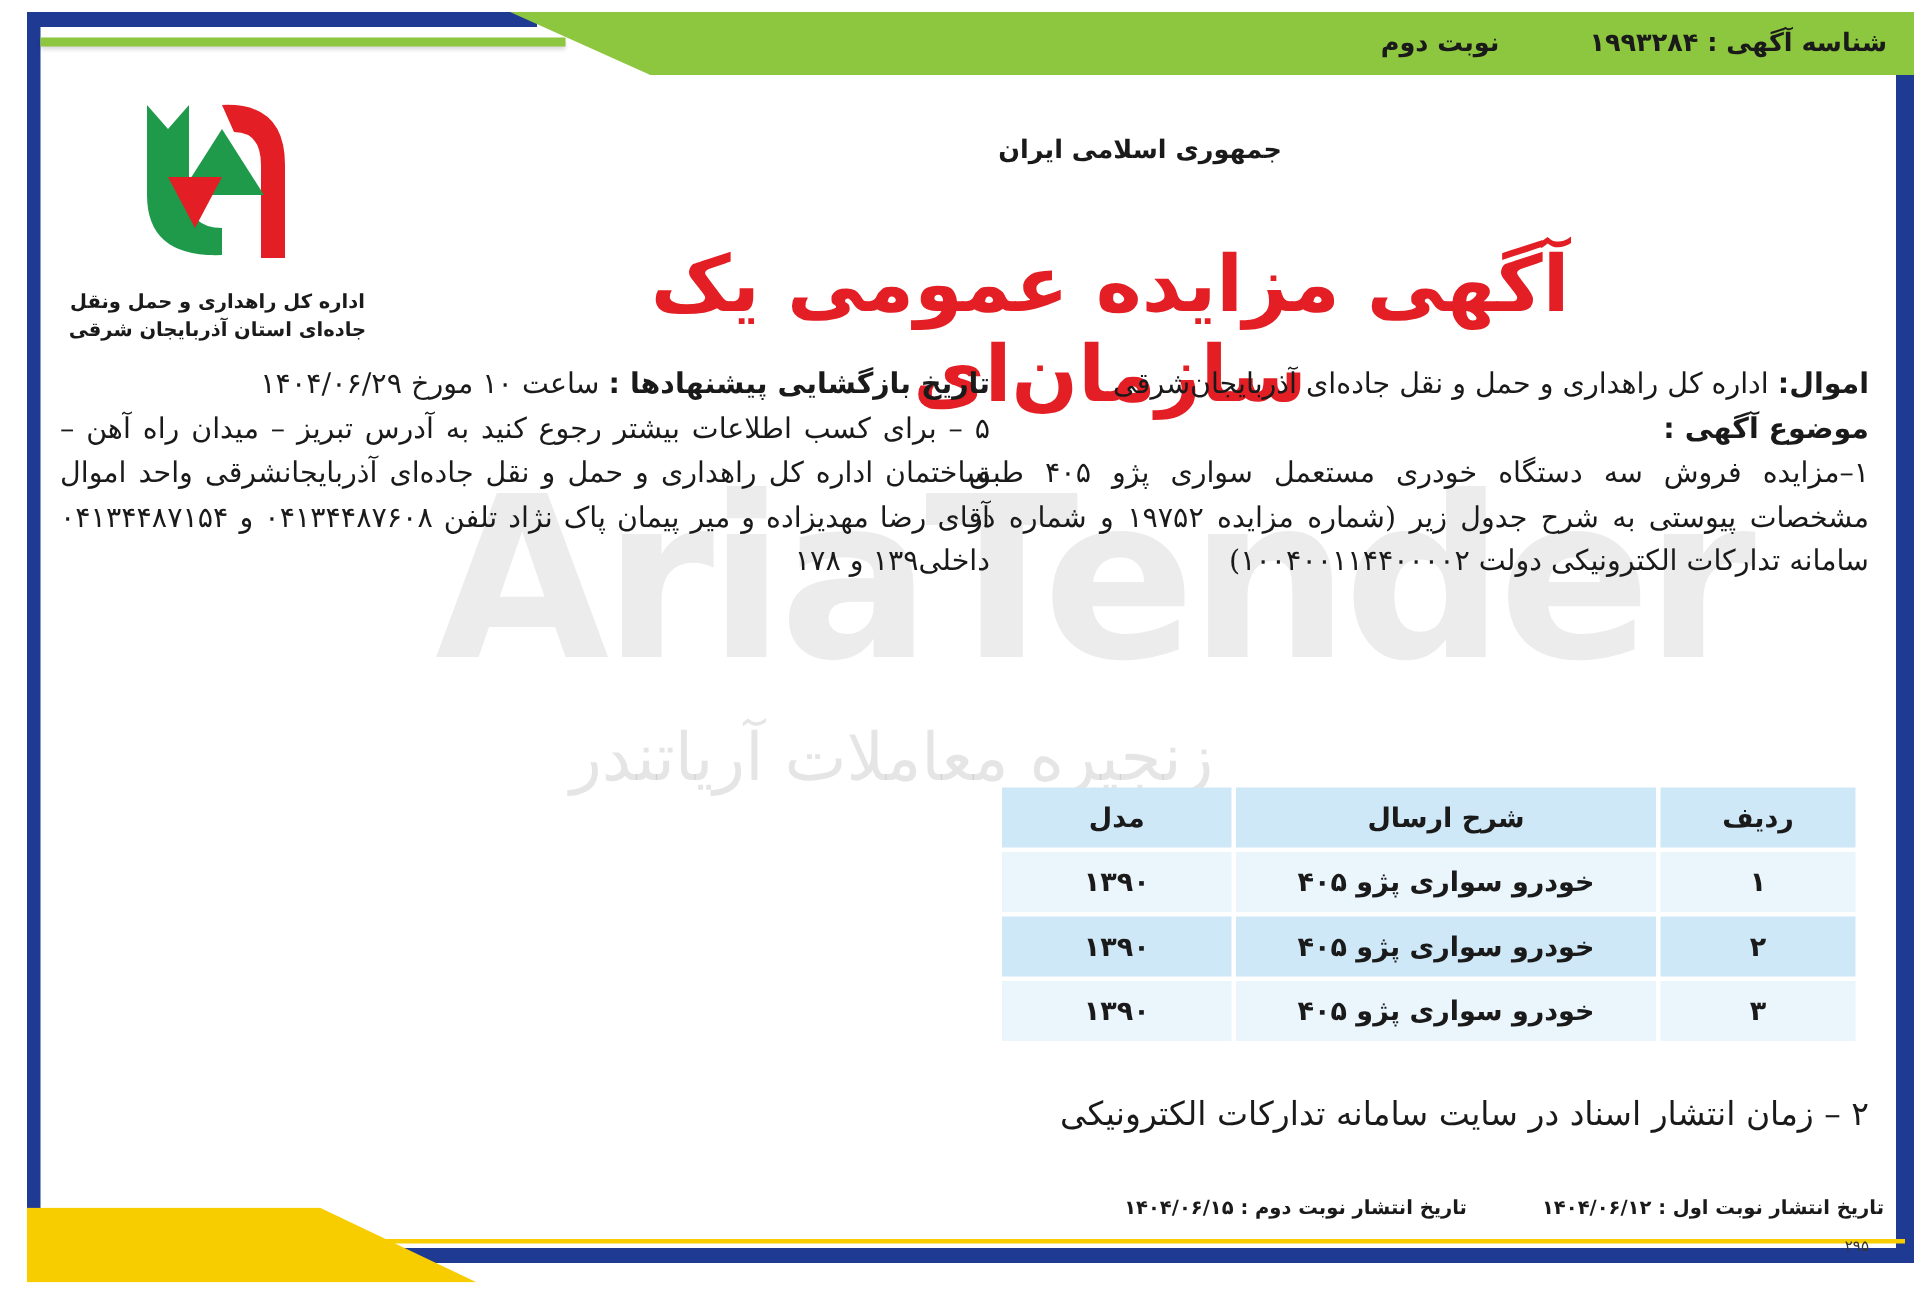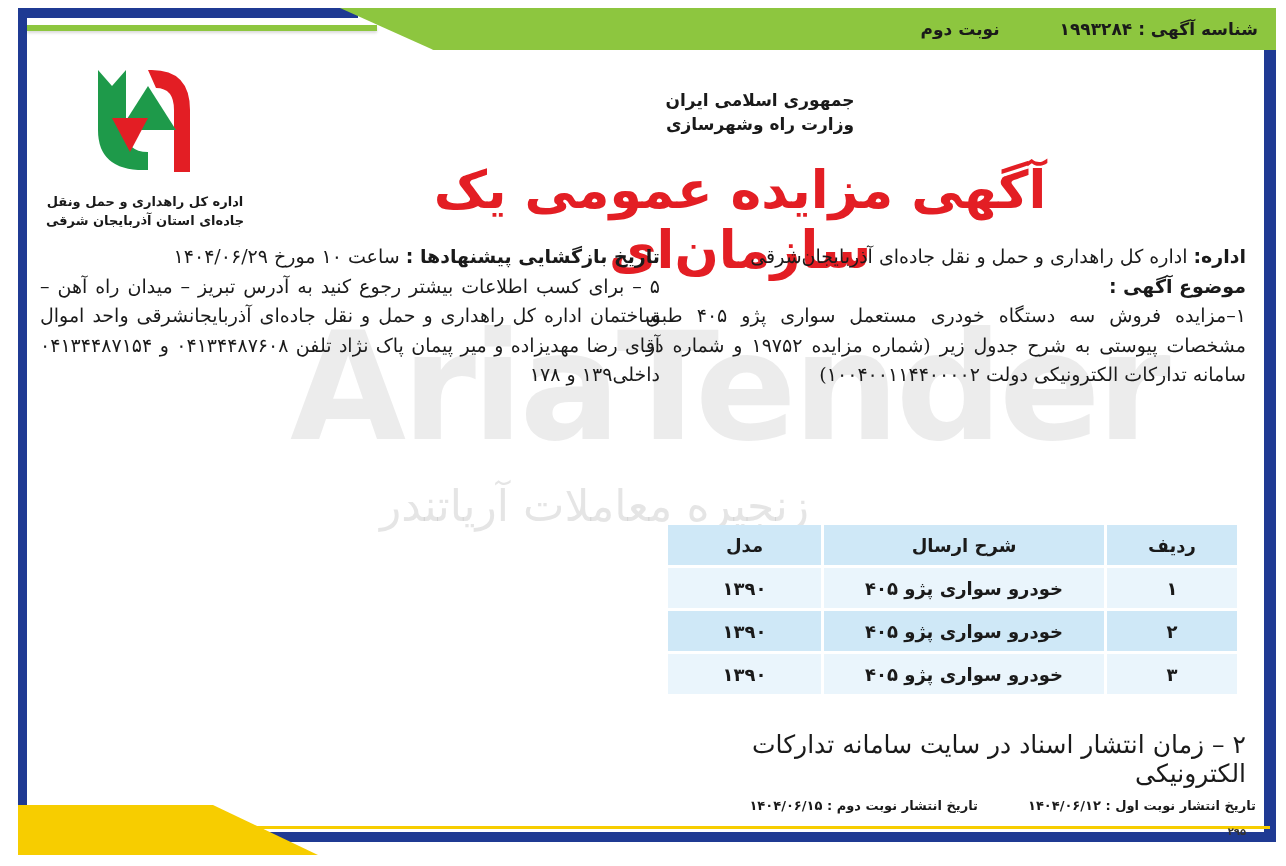--- a/index.html
+++ b/index.html
@@ -37,24 +37,24 @@
   .col p { margin: 0; }
   .bold { font-weight: bold; font-family: "DejaVu Sans", sans-serif; }
 
   .tbl { position: absolute; left: 665px; top: 522px; width: 575px; border-collapse: separate; border-spacing: 3px; direction: rtl;
          font-family: "DejaVu Sans", sans-serif; font-size: 18px; font-weight: bold; }
   .tbl td, .tbl th { height: 40px; text-align: center; }
   .tbl th { background: #cfe8f7; font-weight: bold; }
   .tbl tr.odd td { background: #eaf5fc; }
   .tbl tr.even td { background: #cfe8f7; }
 
-  .item2 { position: absolute; right: 40px; top: 730px; width: 600px; direction: rtl; font-family: "DejaVu Serif", serif; font-size: 25px; }
+  .item2 { position: absolute; right: 40px; top: 730px; width: 600px; direction: rtl; font-family: "DejaVu Serif", serif; font-size: 22px; }
 
   .pub { position: absolute; right: 30px; top: 798px; direction: rtl; display: flex; gap: 50px; font-weight: bold; font-size: 13px; }
-  .page-num { position: absolute; right: 40px; top: 826px; font-size: 10px; color: #333; font-weight: bold; }
+  .page-num { position: absolute; right: 40px; top: 826px; font-size: 10px; color: #333; }
 
   .watermark { position: absolute; left: 290px; top: 300px; width: 700px; font-size: 150px; font-weight: bold; color: rgba(150,150,150,.18);
                font-family: "DejaVu Sans", sans-serif; letter-spacing: -4px; pointer-events: none; }
   .watermark-sub { position: absolute; left: 380px; top: 480px; font-size: 44px; color: rgba(150,150,150,.25); direction: rtl; letter-spacing: 14px; pointer-events: none; }
 </style>
 </head>
 <body>
 
 <div class="blue-top"></div>
 <div class="blue-left"></div>
@@ -68,41 +68,40 @@
 <div class="watermark">AriaTender</div>
 <div class="watermark-sub">زنجیره معاملات آریاتندر</div>
 
 <div class="header-strip">
   <span>شناسه آگهی : ۱۹۹۳۲۸۴</span>
   <span>نوبت دوم</span>
 </div>
 
 <div class="gov-block">
   <div>جمهوری اسلامی ایران</div>
-  <div>وزارت راه وشهرسازی</div>
 </div>
 
 <div class="logo">
   <svg width="110" height="120" viewBox="0 0 110 120">
     <path d="M58 10 Q100 8 100 50 L100 112 L84 112 L84 50 Q84 28 66 28 Z" fill="#e31e24"></path>
     <path d="M8 10 L22 26 L36 10 L36 70 Q36 92 58 92 L58 110 Q8 112 8 70 Z" fill="#1e9a4a"></path>
     <polygon points="58,26 86,70 30,70" fill="#1e9a4a"></polygon>
     <polygon points="22,58 58,58 40,92" fill="#e31e24"></polygon>
   </svg>
 </div>
 <div class="logo-caption">
   <div>اداره کل راهداری و حمل ونقل</div>
   <div>جاده‌ای استان آذربایجان شرقی</div>
 </div>
 
 <div class="title">آگهی مزایده عمومی یک سازمان‌ای</div>
 
 <div class="col col-right">
   <p>
-    <span class="bold">اداره:</span>
+    <span class="bold">اموال:</span>
     <span>اداره کل راهداری و حمل و نقل جاده‌ای آذربایجان‌شرقی</span>
   </p>
   <p class="bold">موضوع آگهی :</p>
   <p>۱–مزایده فروش سه دستگاه خودری مستعمل سواری پژو ۴۰۵ طبق مشخصات پیوستی به شرح جدول زیر (شماره مزایده ۱۹۷۵۲ و شماره در سامانه تدارکات الکترونیکی دولت ۱۰۰۴۰۰۱۱۴۴۰۰۰۰۲)</p>
 </div>
 
 <table class="tbl">
   <tbody>
       <tr>
     <th style="width:130px">ردیف</th>

